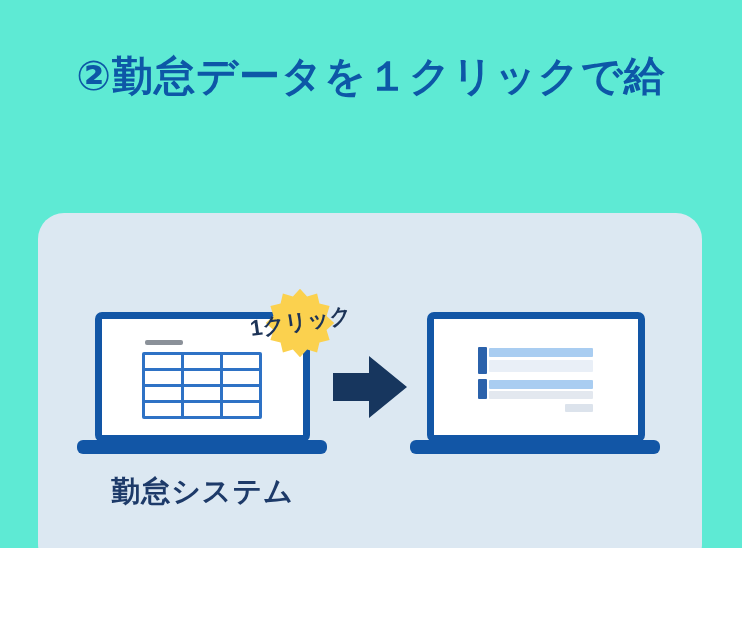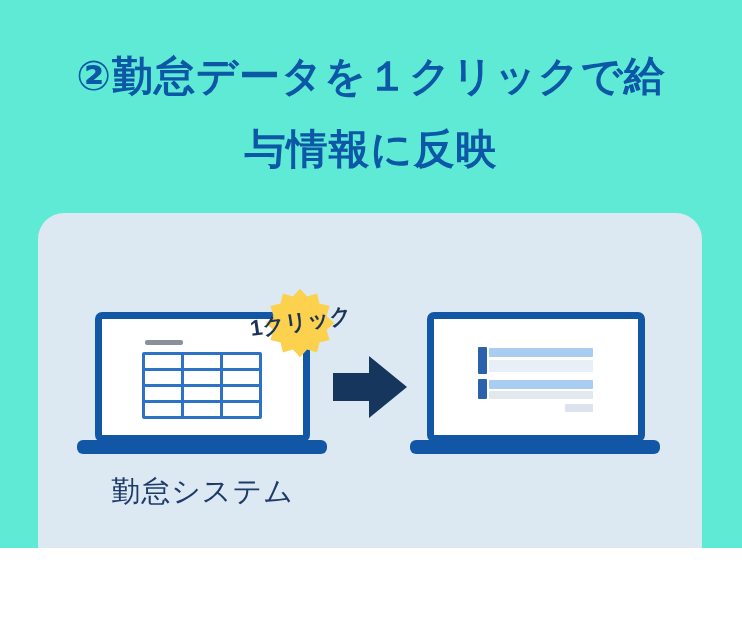--- a/index.html
+++ b/index.html
@@ -54,34 +54,33 @@
   .badge-svg{position:absolute;left:264px;top:287px;width:72px;height:72px;}
   .badge-label{
     position:absolute;left:246px;top:307px;width:110px;
     text-align:center;font-size:22px;font-weight:800;color:#1c3357;
     transform:rotate(-8deg);letter-spacing:0px;white-space:nowrap;
   }
   
   .arrow-svg{position:absolute;left:333px;top:356px;width:74px;height:62px;}
   
   .caption{
-    position:absolute;top:472px;font-size:29px;font-weight:400;
+    position:absolute;top:472px;font-size:29px;font-weight:700;
     color:#1d3a69;text-align:center;letter-spacing:1px;white-space:nowrap;
   }
   .caption.left{left:95px;width:215px;}
   .caption.right{left:400px;width:272px;}
 </style>
 </head>
 <body>
 
 <div class="stage">
 
   <div class="title">
     <div>②勤怠データを１クリックで給</div>
-    <div>与情報に反映</div>
   </div>
 
   <div class="panel"></div>
 
   <div class="screen left"></div>
   <div class="gray-line"></div>
   <div class="mini-table">
     <div class="cell"></div>
       <div class="cell"></div>
       <div class="cell"></div>

